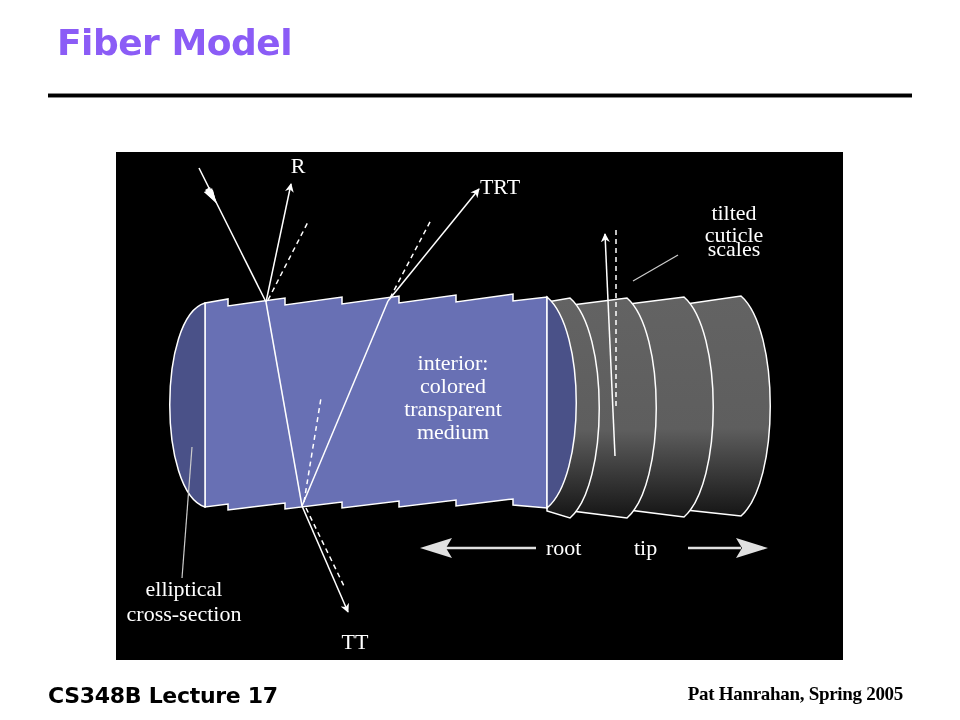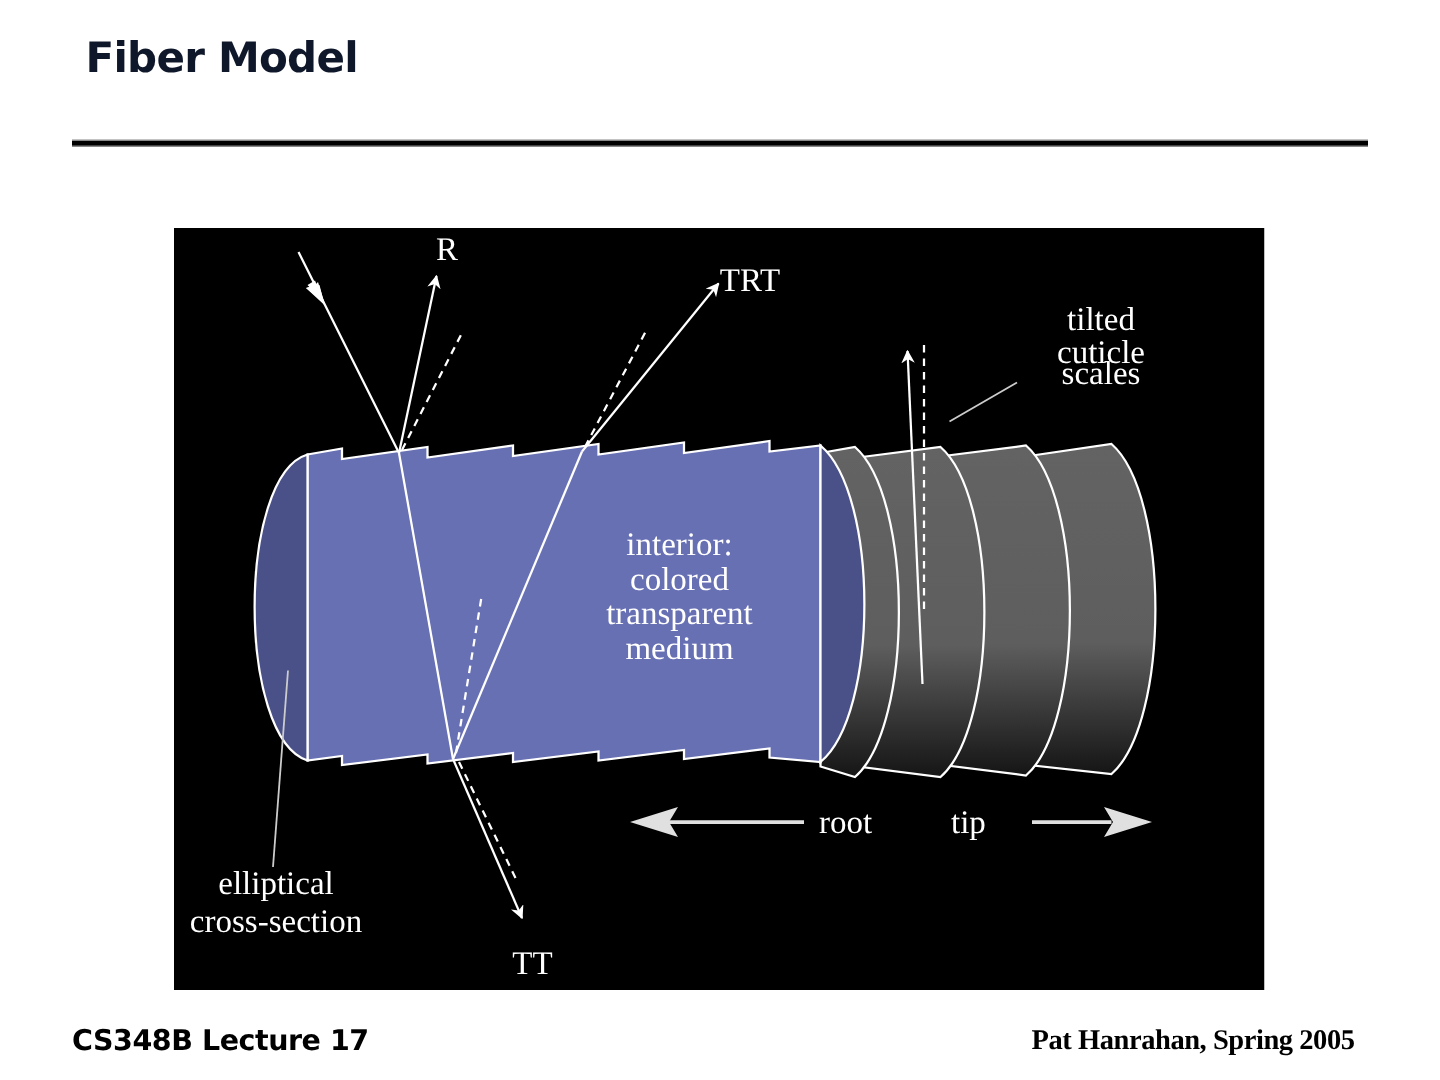--- a/index.html
+++ b/index.html
@@ -3,31 +3,31 @@
 <meta charset="utf-8">
 <style>
   html, body { margin: 0; padding: 0; }
   body {
     width: 960px; height: 720px; background: #ffffff; position: relative; overflow: hidden;
     font-family: "DejaVu Sans", sans-serif;
   }
   .title {
     position: absolute; left: 57px; top: 22px;
     font-family: "DejaVu Sans", sans-serif; font-weight: bold;
-    font-size: 28px; letter-spacing: -0.5px; color: #0f172a;
+    font-size: 36px; letter-spacing: -0.5px; color: #8b5cf6;
   }
   .title-rule {
     position: absolute; left: 48px; top: 94px; width: 864px; height: 3px; background: #000;
     box-shadow: 0 -1px 0 #888, 0 1px 0 #888;
   }
   .diagram { position: absolute; left: 116px; top: 152px; width: 727px; height: 508px; }
   .diagram svg { display: block; }
   .footer-left {
     position: absolute; left: 48px; top: 683px;
-    font-family: "DejaVu Sans", sans-serif; font-weight: bold; font-size: 19px; color: #000;
+    font-family: "DejaVu Sans", sans-serif; font-weight: bold; font-size: 22px; color: #000;
     letter-spacing: -0.3px;
   }
   .footer-right {
     position: absolute; right: 57px; top: 683px;
     font-family: Liberation Serif, serif; font-weight: bold; font-size: 19px; color: #000;
     letter-spacing: -0.3px;
   }
   .lbl { font-family: "Liberation Serif", serif; fill: #ffffff; }
 </style>
 </head>

